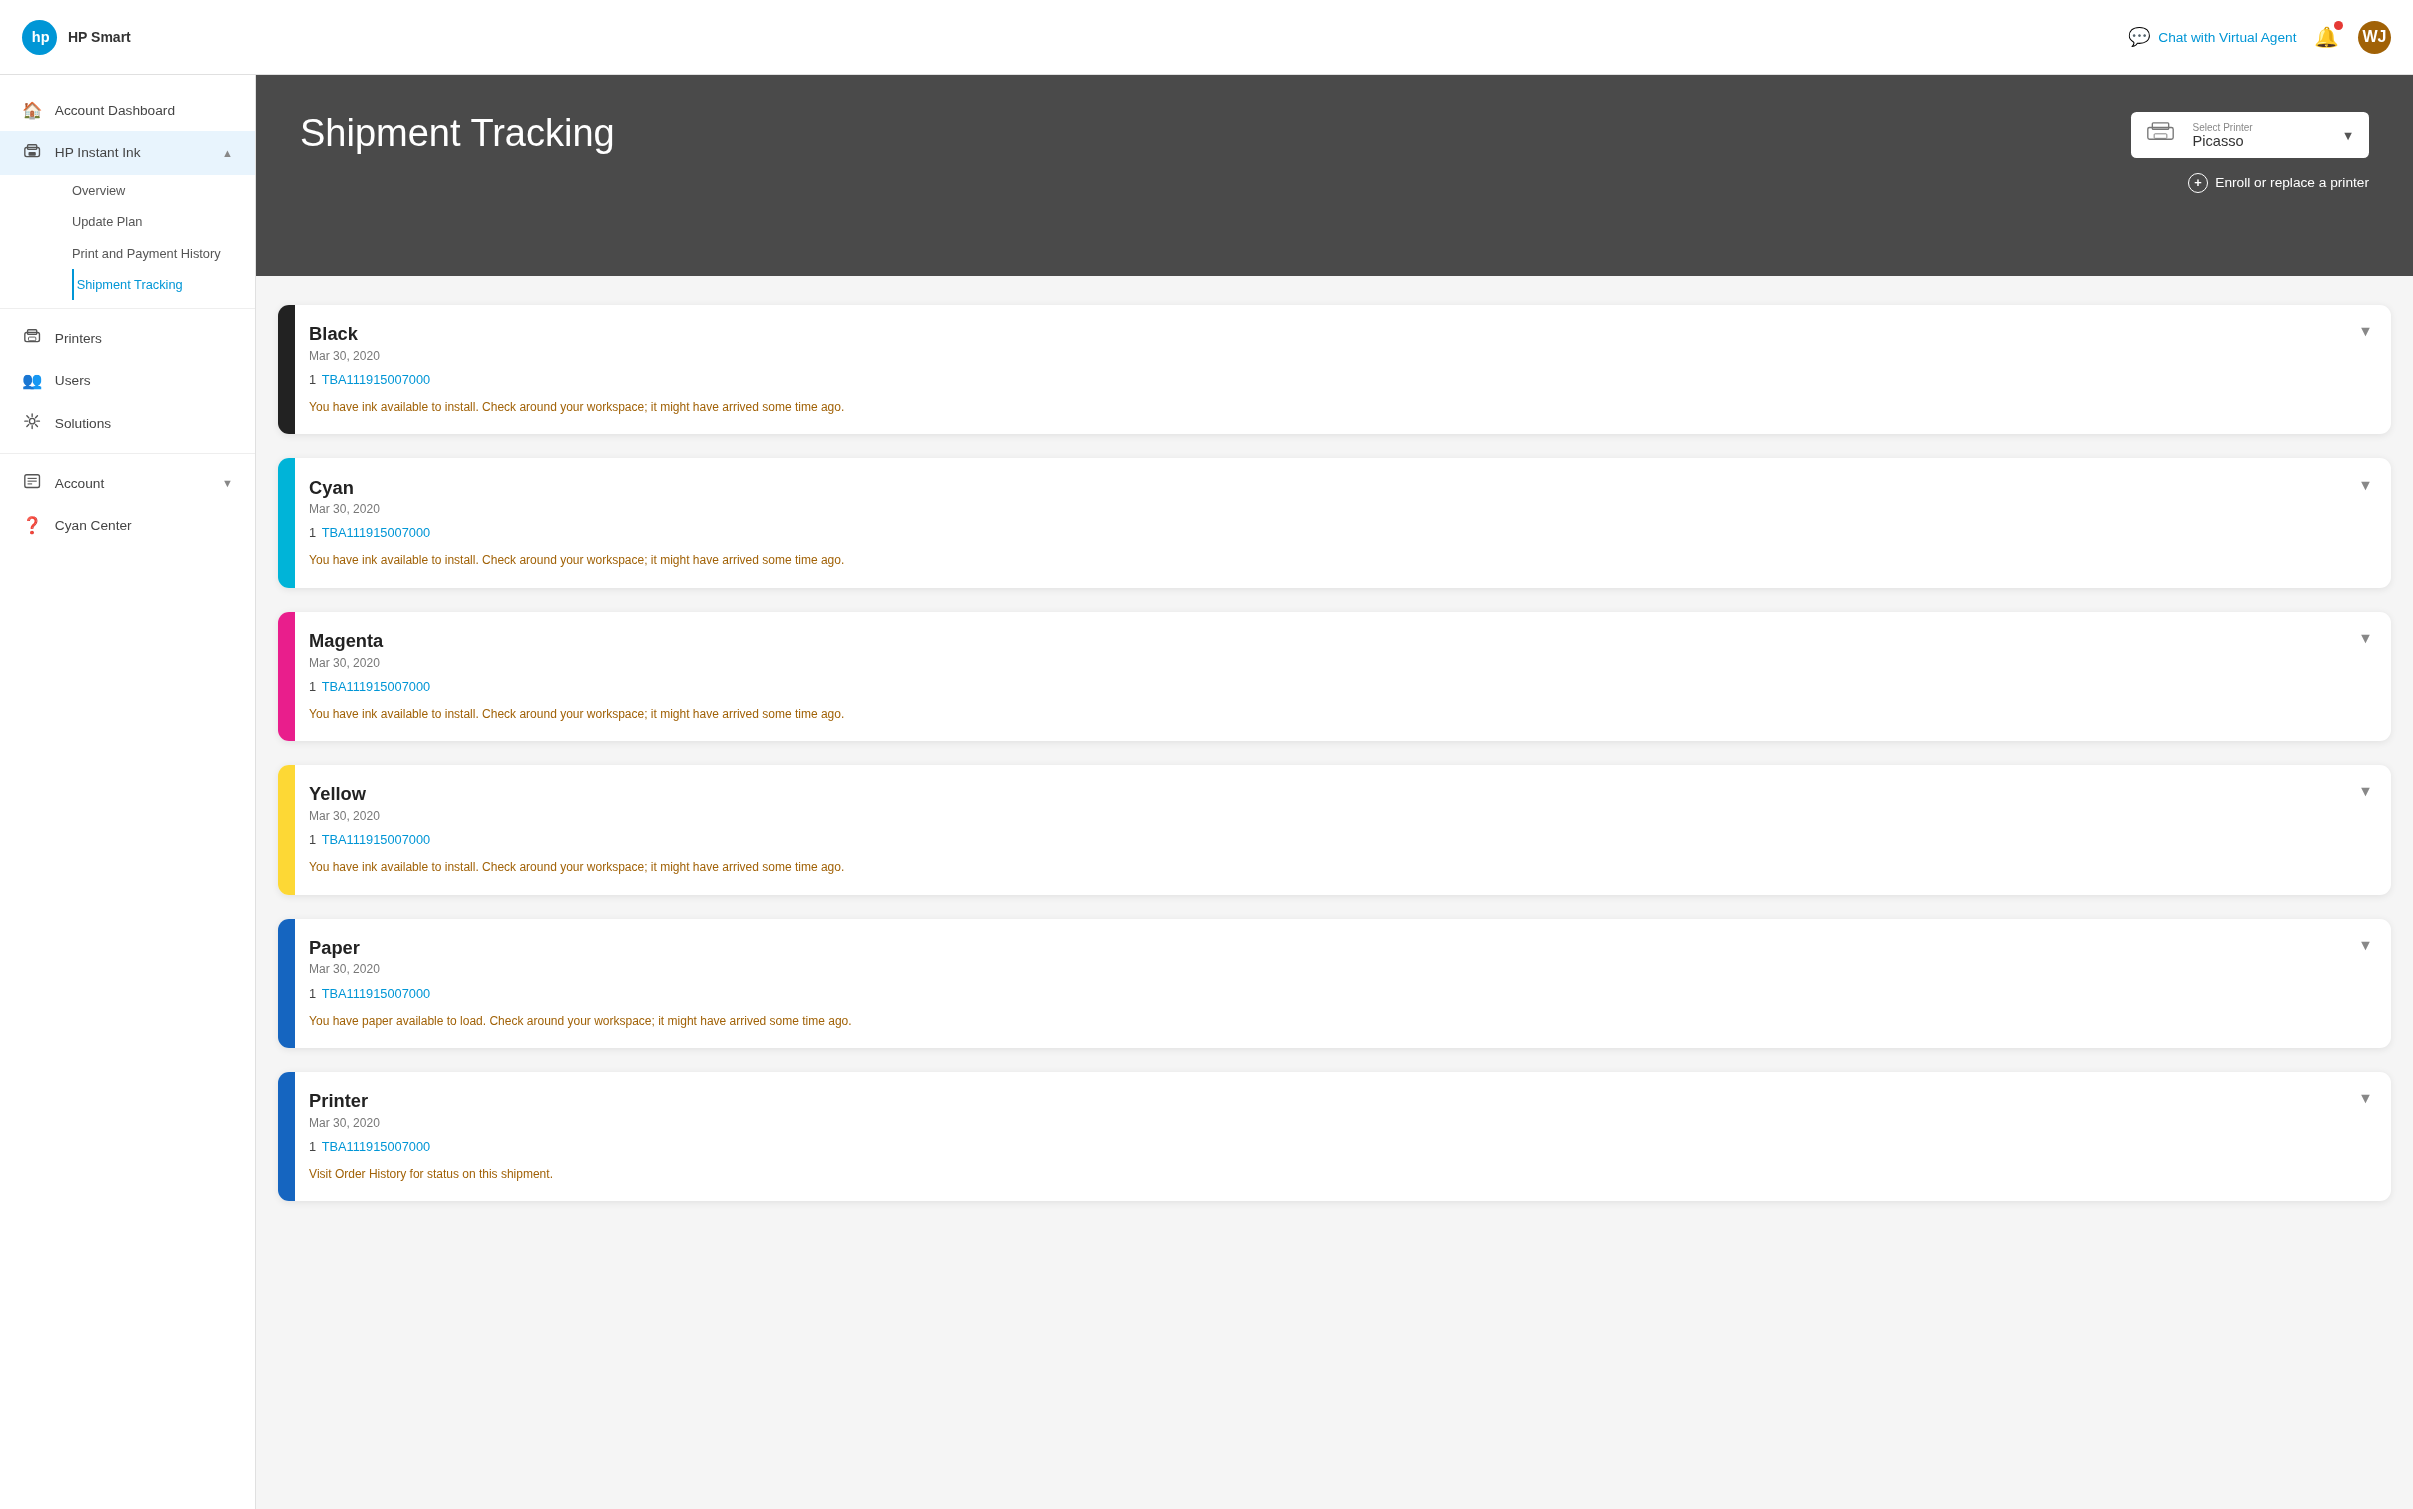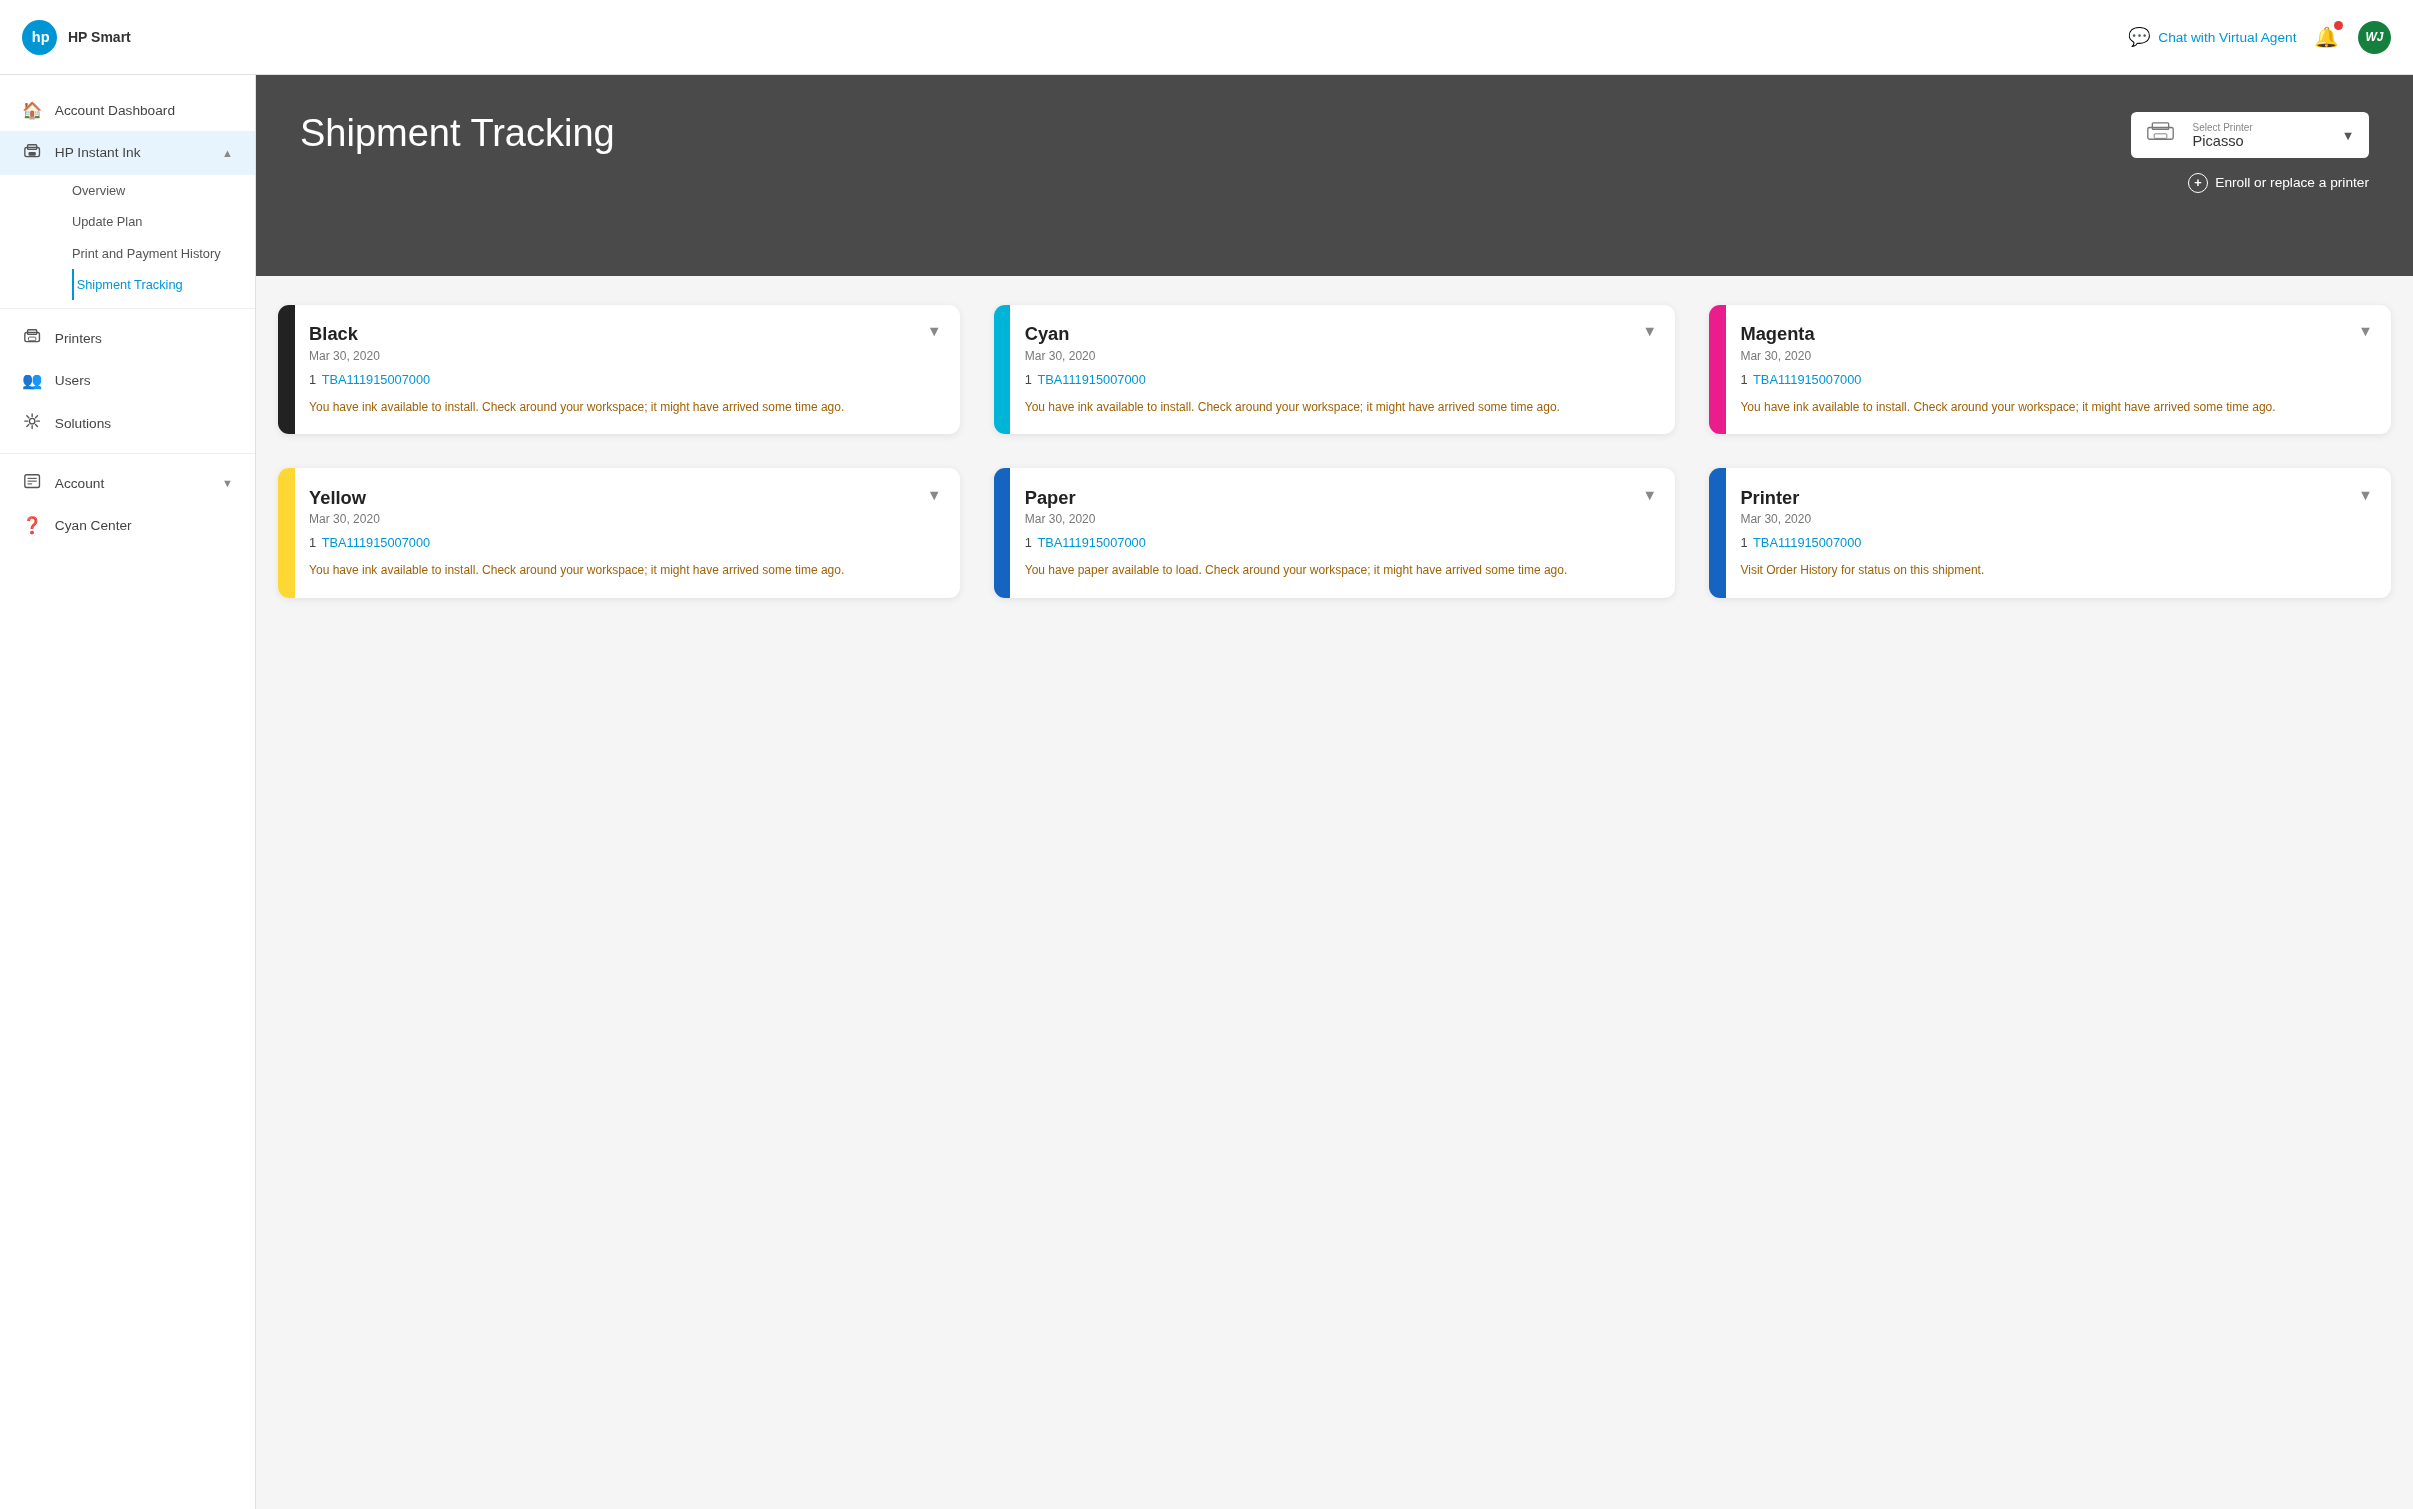--- a/index.html
+++ b/index.html
@@ -24,23 +24,23 @@
       font-size: 13.7px; cursor: pointer; text-decoration: none;
     }
     .chat-icon { font-size: 18.3px; }
     .bell-area { position: relative; cursor: pointer; }
     .bell-icon { font-size: 20px; color: #555; }
     .bell-badge {
       position: absolute; top: -3.7px; right: -3.7px;
       width: 9.1px; height: 9.1px; background: #e53935; border-radius: 50%;
     }
     .user-avatar {
-      width: 33px; height: 33px; background: #15803d; border-radius: 50%;
+      width: 33px; height: 33px; background: #a16207; border-radius: 50%;
       display: flex; align-items: center; justify-content: center;
-      color: #fff; font-size: 12px; font-weight: 600; cursor: pointer; font-style: italic;
+      color: #fff; font-size: 16px; font-weight: 600; cursor: pointer;
     }
 
     
     .main-layout { display: flex; flex: 1; overflow: hidden; }
 
     
     .sidebar {
       width: 256px; background: #fff; border-right: 0.9px solid #e0e0e0;
       overflow-y: auto; padding: 14.6px 0;
       flex-shrink: 0;
@@ -90,21 +90,21 @@
       display: flex; align-items: center; gap: 7.3px;
       color: #fff; font-size: 13.7px; cursor: pointer;
     }
     .enroll-plus {
       width: 20px; height: 20px; border: 1.8px solid #fff; border-radius: 50%;
       display: flex; align-items: center; justify-content: center;
       font-size: 12.8px; font-weight: bold;
     }
 
     
-    .cards-section { padding: 29px 22px; display: grid; grid-template-columns: 1fr 1fr 1fr; gap: 34px; }
+    .cards-section { padding: 29px 22px; display: grid; grid-template-columns: 1fr; gap: 24px; }
 
     
     .ink-card {
       background: #fff; border-radius: 11px; overflow: hidden;
       box-shadow: 0 1.8px 7.3px rgba(0,0,0,0.08); display: flex;
     }
     .ink-card-stripe { width: 16.5px; flex-shrink: 0; }
     .ink-card-body { flex: 1; padding: 18.3px 18.3px 18.3px 14.6px; }
     .ink-card-header { display: flex; justify-content: space-between; align-items: flex-start; }
     .ink-card-title { font-size: 18.3px; font-weight: 600; color: #222; margin-bottom: 3.7px; }

